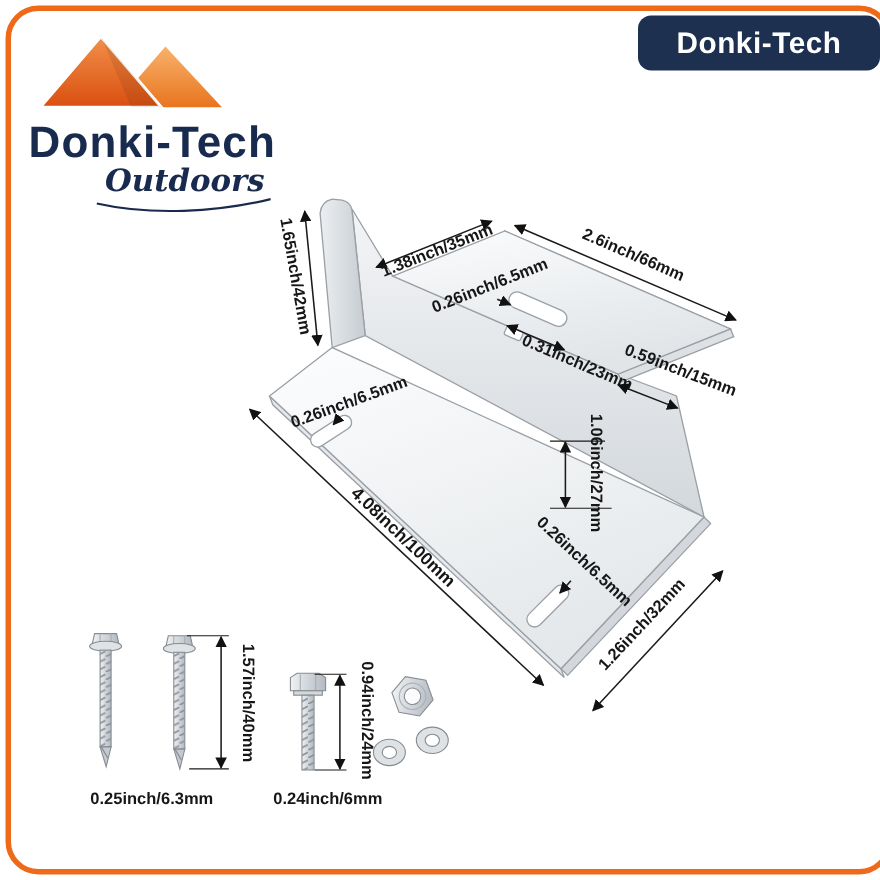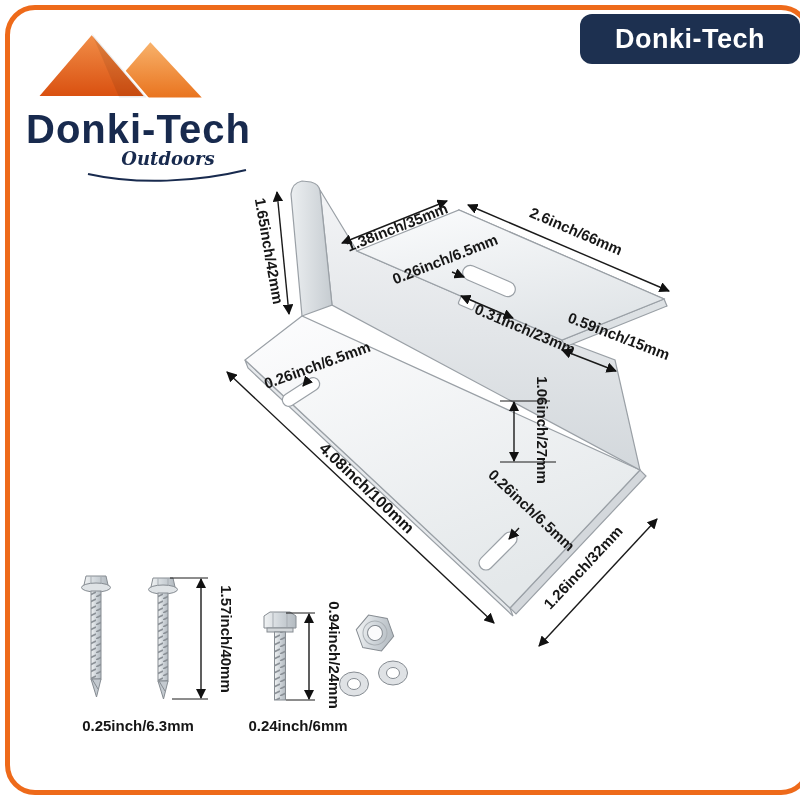--- a/index.html
+++ b/index.html
@@ -6,21 +6,21 @@
   .canvas{position:relative;width:800px;height:800px;background:#ffffff;overflow:hidden;
           font-family:"Liberation Sans",sans-serif;padding-left:16px;}
   .frame{position:absolute;inset:5px;border:5px solid #ee6a1a;border-radius:30px;
          pointer-events:none;z-index:40;}
   .badge{position:absolute;top:14px;right:16px;width:220px;height:50px;background:#1d3050;
          border-radius:12px;display:flex;align-items:center;justify-content:center;z-index:30;}
   .badge span{color:#ffffff;font-size:27px;font-weight:700;letter-spacing:.5px;}
   .logo{position:absolute;top:24px;left:26px;width:240px;z-index:30;}
   .logo-title{font-size:40px;font-weight:800;color:#182a4e;letter-spacing:1px;line-height:1.05;
               margin-top:2px;}
-  .logo-sub{font-family:"DejaVu Serif",serif;font-style:italic;font-weight:700;font-size:18px;
+  .logo-sub{font-family:"DejaVu Serif",serif;font-style:italic;font-weight:700;font-size:28px;
             color:#182a4e;text-align:center;width:160px;margin-left:62px;line-height:1;}
   .diagram{position:absolute;left:0;top:0;z-index:10;}
   .dimtxt{font-family:"Liberation Sans",sans-serif;font-size:15px;font-weight:600;fill:#161616;}
   .dimtxt-lg{font-family:"Liberation Sans",sans-serif;font-size:16px;font-weight:600;fill:#161616;}
   .dimline{stroke:#1a1a1a;stroke-width:1.4;fill:none;}
   .tick{stroke:#1a1a1a;stroke-width:1;fill:none;}
   .face{stroke:#9aa0a6;stroke-width:1.2;}
   .slot{fill:#ffffff;stroke:#9aa0a6;stroke-width:1.2;}
 </style>
 </head>

